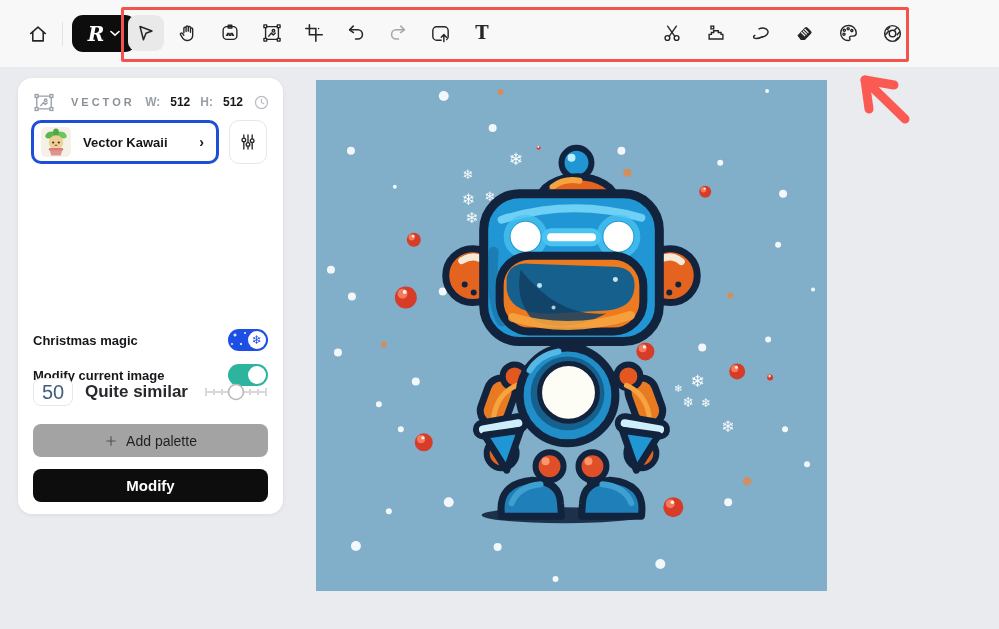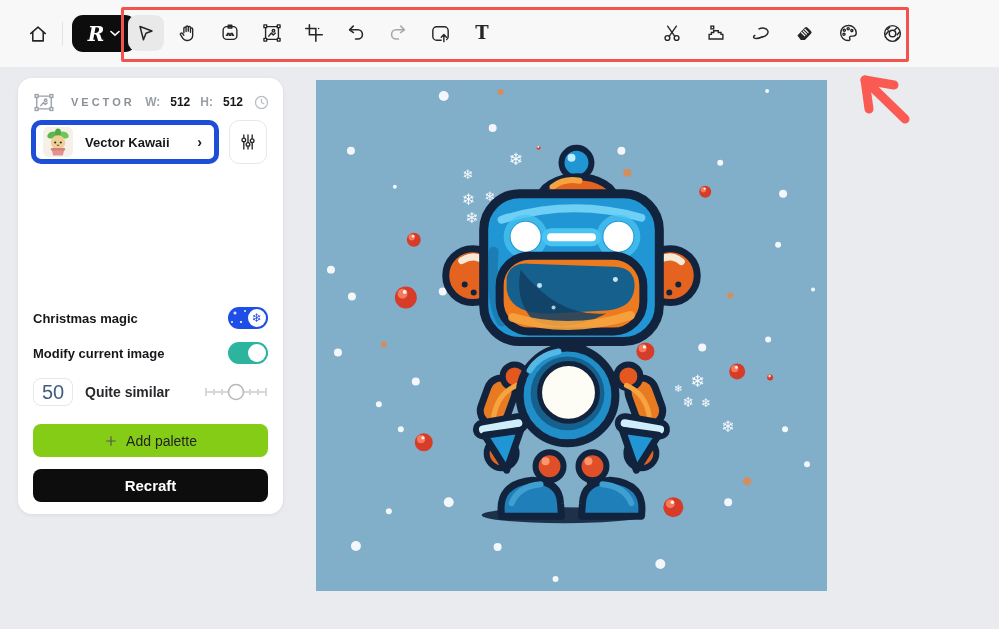--- a/index.html
+++ b/index.html
@@ -27,45 +27,45 @@
   
   .panel { position:absolute; left:18px; top:78px; width:265px; height:436px; background:#ffffff; border-radius:14px; box-shadow:0 1px 4px rgba(0,0,0,.07); }
   .panel-header { position:absolute; left:15px; right:13px; top:13px; height:22px; display:flex; align-items:center; }
   .vector-label { font-size:11px; font-weight:bold; letter-spacing:3px; color:#8b9098; margin-left:16px; }
   .wh { margin-left:auto; display:flex; align-items:center; gap:10px; font-size:12px; }
   .wh .lbl { color:#9aa0a8; font-weight:bold; }
   .wh .val { color:#15171a; font-weight:bold; margin-left:10px; }
   .clock { margin-left:10px; display:flex; }
 
   .style-row { position:absolute; left:13px; top:42px; right:16px; height:44px; display:flex; gap:10px; }
-  .style-btn { flex:1; height:44px; background:#fff; border:5px solid #1d4ed8; border-radius:10px; display:flex; align-items:center; padding:0 12px 0 7px; cursor:pointer; }
+  .style-btn { flex:1; height:44px; background:#fff; border:3px solid #1d4ed8; border-radius:10px; display:flex; align-items:center; padding:0 12px 0 7px; cursor:pointer; }
   .style-name { font-size:13px; font-weight:bold; color:#15171a; margin-left:12px; }
   .style-chevron { margin-left:auto; font-size:14px; color:#15171a; font-weight:bold; }
   .filters-btn { width:38px; height:44px; background:#fff; border:1px solid #e7e7e9; border-radius:10px; display:flex; align-items:center; justify-content:center; cursor:pointer; }
   .thumb { width:30px; height:30px; border-radius:6px; background:#f5f1e8; overflow:hidden; flex:0 0 30px; }
 
   .prompt { position:absolute; left:15px; top:96px; right:15px; font-size:17px; color:#15171a; line-height:1.2; border:none; outline:none; background:transparent; resize:none; font-family:"Liberation Sans", sans-serif; height:110px; }
 
-  .toggle-row { position:absolute; left:15px; right:15px; height:24px; display:flex; align-items:center; }
+  .toggle-row { position:absolute; left:15px; right:15px; height:24px; display:flex; align-items:center;margin-top:22px; }
   .toggle-row .t-label { font-size:13px; font-weight:bold; color:#15171a; }
   .toggle { margin-left:auto; width:40px; height:22px; border-radius:11px; position:relative; cursor:pointer; }
   .toggle.blue { background:#1d4fe6;
     background-image:radial-gradient(circle at 7px 6px, rgba(255,255,255,.85) 1.2px, transparent 1.8px),
                      radial-gradient(circle at 13px 15px, rgba(255,255,255,.8) 1px, transparent 1.6px),
                      radial-gradient(circle at 4px 15px, rgba(255,255,255,.7) 1px, transparent 1.5px),
                      radial-gradient(circle at 17px 4px, rgba(255,255,255,.7) .9px, transparent 1.4px); }
   .toggle.teal { background:#2cb49e; }
   .knob { position:absolute; right:2px; top:2px; width:18px; height:18px; background:#fff; border-radius:50%; display:flex; align-items:center; justify-content:center; font-size:12px; color:#1d4fe6; font-family:"DejaVu Sans", sans-serif; line-height:1; }
 
   .slider-row { position:absolute; left:15px; right:15px; top:294px; height:40px; display:flex; align-items:center; }
   .num-box { width:40px; height:28px; border:1px solid #e7e7e9; border-radius:8px; display:flex; align-items:center; justify-content:center; font-size:20px; color:#3f5d7c; background:#fff; }
-  .sim-label { font-size:14px; font-weight:bold; color:#26282b; margin-left:12px; }
+  .sim-label { font-size:17px; font-weight:bold; color:#26282b; margin-left:12px; }
   .mini-slider { margin-left:auto; cursor:pointer; }
 
-  .add-palette-btn { position:absolute; left:15px; right:15px; top:346px; height:33px; background:#84cc16; border:none; border-radius:8px; display:flex; align-items:center; justify-content:center; gap:8px; font-size:14px; color:#222; cursor:pointer; font-family:"Liberation Sans", sans-serif; }
+  .add-palette-btn { position:absolute; left:15px; right:15px; top:346px; height:33px; background:#a3a3a3; border:none; border-radius:8px; display:flex; align-items:center; justify-content:center; gap:8px; font-size:14px; color:#222; cursor:pointer; font-family:"Liberation Sans", sans-serif; }
   .recraft-btn { position:absolute; left:15px; right:15px; top:391px; height:33px; background:#0d0d0d; border:none; border-radius:8px; display:flex; align-items:center; justify-content:center; font-size:15px; font-weight:bold; color:#fff; cursor:pointer; font-family:"Liberation Sans", sans-serif; }
 
   
   .canvas { position:absolute; left:316px; top:80px; width:511px; height:511px; background:#81aec8; cursor:pointer; }
   .canvas svg { display:block; width:511px; height:511px; }
 </style>
 </head>
 <body>
 
 <div class="stage">
@@ -292,21 +292,21 @@
     </div>
 
     <button class="add-palette-btn">
       <svg width="14" height="14" viewBox="0 0 24 24" stroke="#555" stroke-width="2" fill="none">
           <path d="M12 4 v16 M4 12 h16"></path>
         </svg>
       <span>Add palette</span>
     </button>
 
     <button class="recraft-btn">
-      <span>Recraft</span>
+      <span>Modify</span>
     </button>
   </div>
 
   <div class="canvas">
     <svg viewBox="0 0 512 512">
       <g id="deco-layer">
           <circle cx="128" cy="16" r="5" fill="#fdfdfd" opacity="0.92"></circle>
           <circle cx="35" cy="71" r="4" fill="#fdfdfd" opacity="0.92"></circle>
           <circle cx="177" cy="48" r="4" fill="#fdfdfd" opacity="0.92"></circle>
           <circle cx="306" cy="71" r="4" fill="#fdfdfd" opacity="0.92"></circle>

